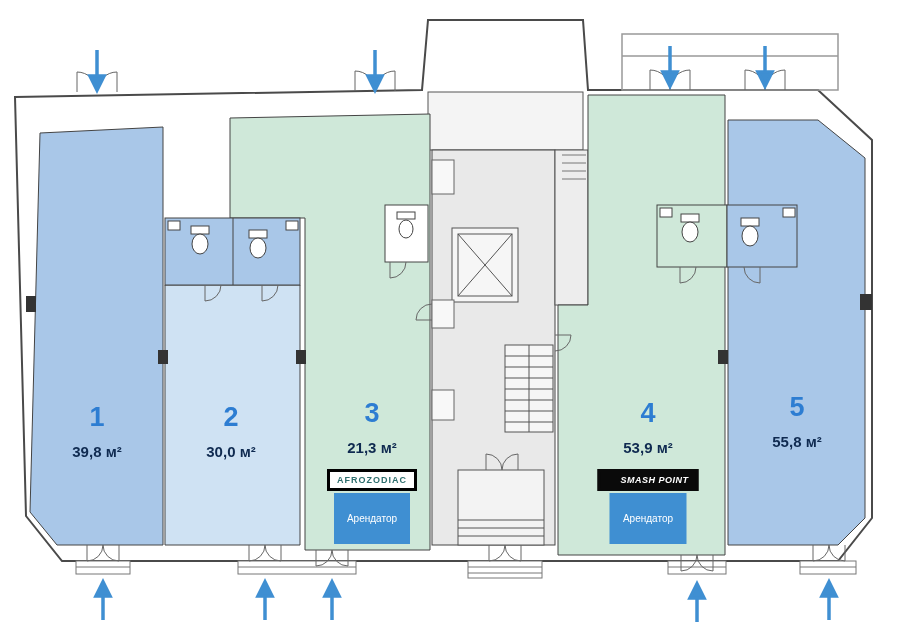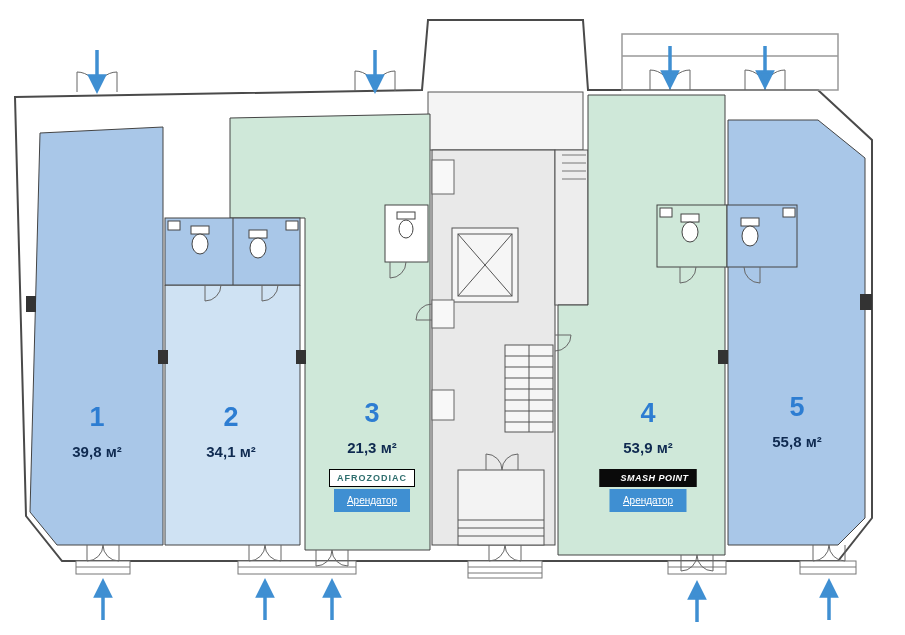--- a/index.html
+++ b/index.html
@@ -3,24 +3,24 @@
 <meta charset="utf-8">
 <style>
   html,body{margin:0;padding:0;background:#ffffff;}
   body{width:905px;height:635px;overflow:hidden;font-family:"Liberation Sans",sans-serif;}
   .plan{position:relative;width:905px;height:635px;background:#ffffff;}
   .plan svg{position:absolute;left:0;top:0;}
   .unit-label{position:absolute;transform:translateX(-50%);text-align:center;}
   .unit-number{font-size:27px;font-weight:bold;color:#2d7dd2;line-height:30px;}
   .unit-area{font-size:15px;font-weight:bold;color:#0f2a50;margin-top:11px;white-space:nowrap;}
   .badge-stack{display:flex;flex-direction:column;align-items:center;gap:2px;margin-top:13px;}
-  .tenant-name{display:inline-block;padding:3px 7px;background:#ffffff;border:1px solid #000000;
+  .tenant-name{display:inline-block;padding:3px 7px;background:#ffffff;border:3px solid #000000;
     font-size:9px;font-weight:bold;letter-spacing:1px;color:#2e6e6e;white-space:nowrap;}
   .tenant-name.smash{background:#0a0a0a;color:#ffffff;border-color:#0a0a0a;font-style:italic;letter-spacing:.5px;padding-left:20px;}
-  .tenant-label{padding:6px 13px;background:#3f8fd2;color:#ffffff;font-size:10px;white-space:nowrap;text-decoration:underline;}
+  .tenant-label{padding:20px 13px;background:#3f8fd2;color:#ffffff;font-size:10px;white-space:nowrap;}
 </style>
 </head>
 <body>
 
 <div class="plan">
 
 <svg width="905" height="635" viewBox="0 0 905 635">
 
   <path d="M 15 97 L 422 90 L 428 20 L 583 20 L 588 90 L 818 90 L 872 140 L 872 518 L 838 561 L 62 561 L 26 516 Z" fill="#ffffff" stroke="#4a4a4a" stroke-width="2"></path>
 
@@ -208,21 +208,21 @@
   </g>
 </svg>
 
   <div class="unit-label" style="left:97px;top:402px;">
     <div class="unit-number">1</div>
     <div class="unit-area">39,8 м²</div>
   </div>
 
   <div class="unit-label" style="left:231px;top:402px;">
     <div class="unit-number">2</div>
-    <div class="unit-area">34,1 м²</div>
+    <div class="unit-area">30,0 м²</div>
   </div>
 
   <div class="unit-label" style="left:372px;top:398px;">
     <div class="unit-number">3</div>
     <div class="unit-area">21,3 м²</div>
     <div class="badge-stack">
       <span class="tenant-name">AFROZODIAC</span>
       <span class="tenant-label">Арендатор</span>
     </div>
   </div>

